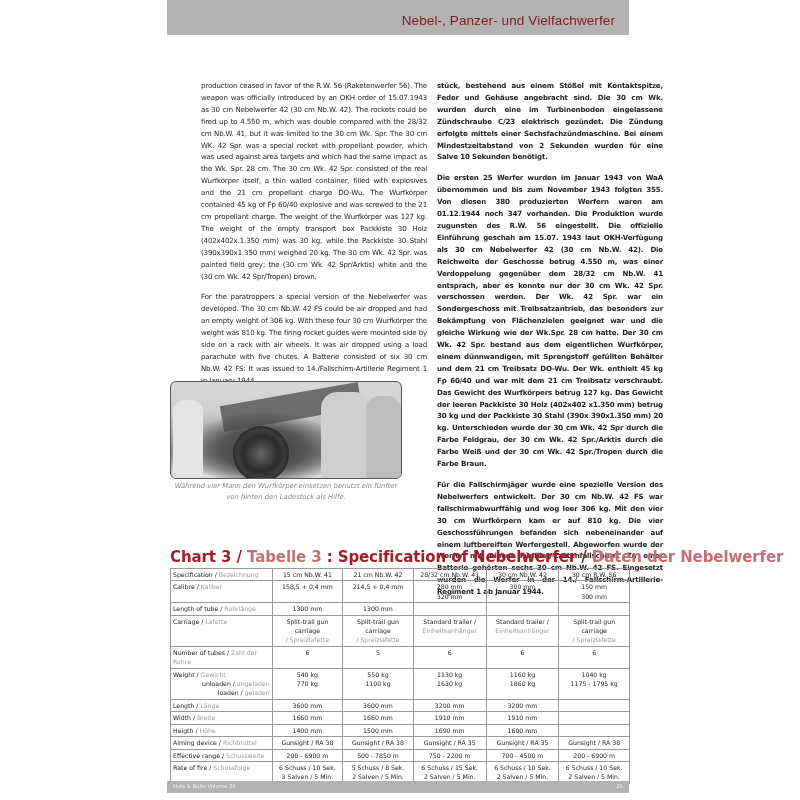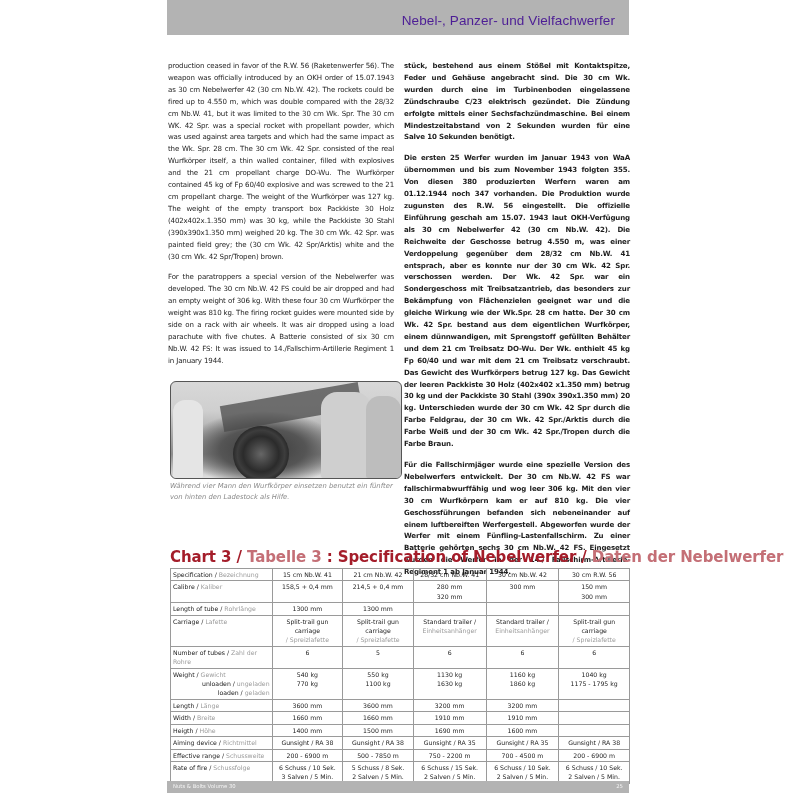--- a/index.html
+++ b/index.html
@@ -1,39 +1,39 @@
 <!DOCTYPE html>
 <html><head>
 <meta charset="utf-8">
 <style>
   html, body { margin:0; padding:0; }
   body { width:800px; height:800px; background:#ffffff; position:relative; overflow:hidden;
          font-family:"Liberation Sans", sans-serif; color:#1e1e1e; }
   .header-bar { position:absolute; left:167px; top:0; width:462px; height:35px; background:#b3b3b3; }
-  .header-title { position:absolute; right:14px; top:13px; font-size:13.5px; color:#4c1d95; font-family:"Liberation Sans", sans-serif; letter-spacing:0.1px;text-align:center; }
-  .col { position:absolute; top:60px; width:226px; font-family:"DejaVu Sans", sans-serif;
-         font-size:7.05px; line-height:11.9px; text-align:justify; color:#1e1e1e; letter-spacing:-0.15px; }
+  .header-title { position:absolute; right:14px; top:13px; font-size:13.5px; color:#7f1d1d; font-family:"Liberation Sans", sans-serif; letter-spacing:0.1px;text-align:center; }
+  .col { position:absolute; top:80px; width:226px; font-family:"DejaVu Sans", sans-serif;
+         font-size:7.05px; line-height:11.9px; text-align:justify; color:#1e1e1e; letter-spacing:-0.15px;margin-left:33px; }
   .col p { margin:0 0 9px 0; }
   .col-left { left:168px; }
   .col-right { left:404px; width:226px;font-weight:bold; }
   .photo { position:absolute; left:170px; top:381px; width:230px; height:96px; border-radius:6px;
            overflow:hidden; border:1px solid #555;
            background: radial-gradient(ellipse at 40% 70%, #3a3a3a 0%, #555 22%, transparent 40%),
                        linear-gradient(180deg, #d8d8d8 0%, #cfcfcf 30%, #a9a9a9 55%, #8d8d8d 75%, #e1e1e1 100%); }
   .photo .wheel { position:absolute; left:62px; top:44px; width:56px; height:56px; border-radius:50%;
                   background:radial-gradient(circle, #666 0%, #444 25%, #2b2b2b 45%, #3d3d3d 60%, #222 75%); }
   .photo .tube { position:absolute; left:50px; top:12px; width:140px; height:26px; background:#4b4b4b;
                  transform:rotate(-10deg); opacity:0.75; }
   .photo .man1 { position:absolute; left:2px; top:18px; width:30px; height:78px; background:#e5e5e5; border-radius:12px 12px 2px 2px; }
   .photo .man2 { position:absolute; left:150px; top:10px; width:50px; height:86px; background:#cfcfcf; border-radius:16px 16px 2px 2px; }
   .photo .man3 { position:absolute; left:195px; top:14px; width:35px; height:82px; background:#bdbdbd; border-radius:14px 14px 2px 2px; }
   .caption { position:absolute; left:170px; top:481px; width:232px; font-family:"DejaVu Sans", sans-serif;
              font-size:6.8px; line-height:10.5px; font-style:italic; }
   .caption .en { color:#1e1e1e; }
-  .caption .de { color:#8a8a8a; }
+  .caption .de { color:#8a8a8a;text-align:center; }
   .chart-title { position:absolute; left:170px; top:548px; font-family:"DejaVu Sans", sans-serif; font-weight:bold; font-size:15px; letter-spacing:-0.1px; }
   .ct-en { color:#a41d2a; }
   .ct-de { color:#c46f76; }
   table.spec { position:absolute; left:170px; top:568px; width:460px; border-collapse:collapse;
                font-family:"DejaVu Sans", sans-serif; font-size:6.2px; color:#222; }
   table.spec td { border:0.8px solid #9a9a9a; padding:1px 2px; vertical-align:top; line-height:9.4px; }
   table.spec td.lbl { width:106px; text-align:left; }
   table.spec td.v { text-align:center; width:70px; }
   .gray { color:#9a9a9a; }
   .wl { text-align:right; display:block; }

